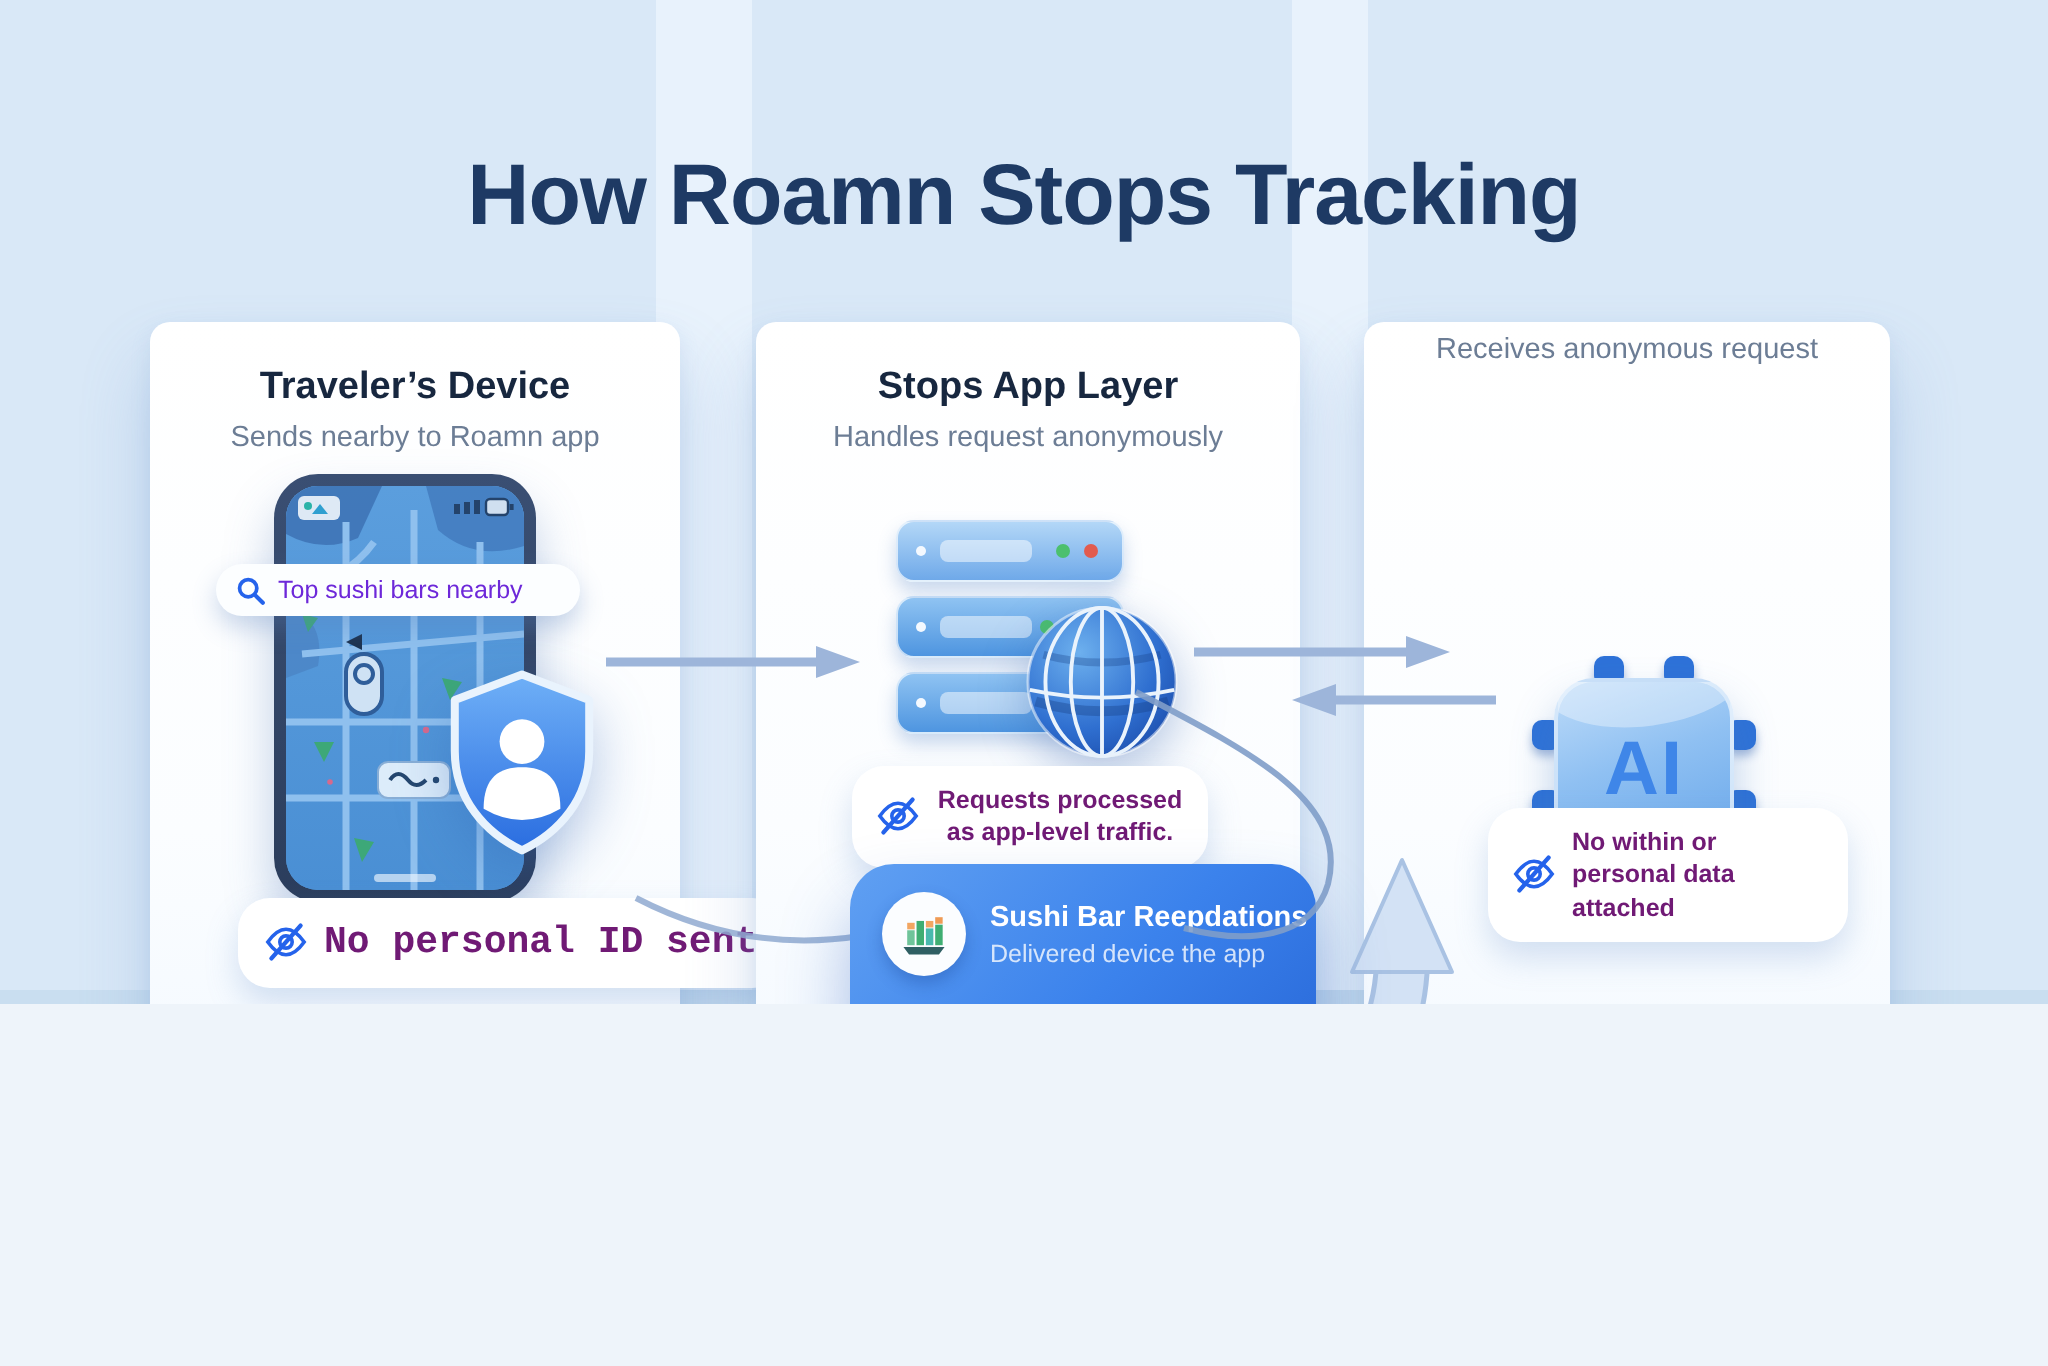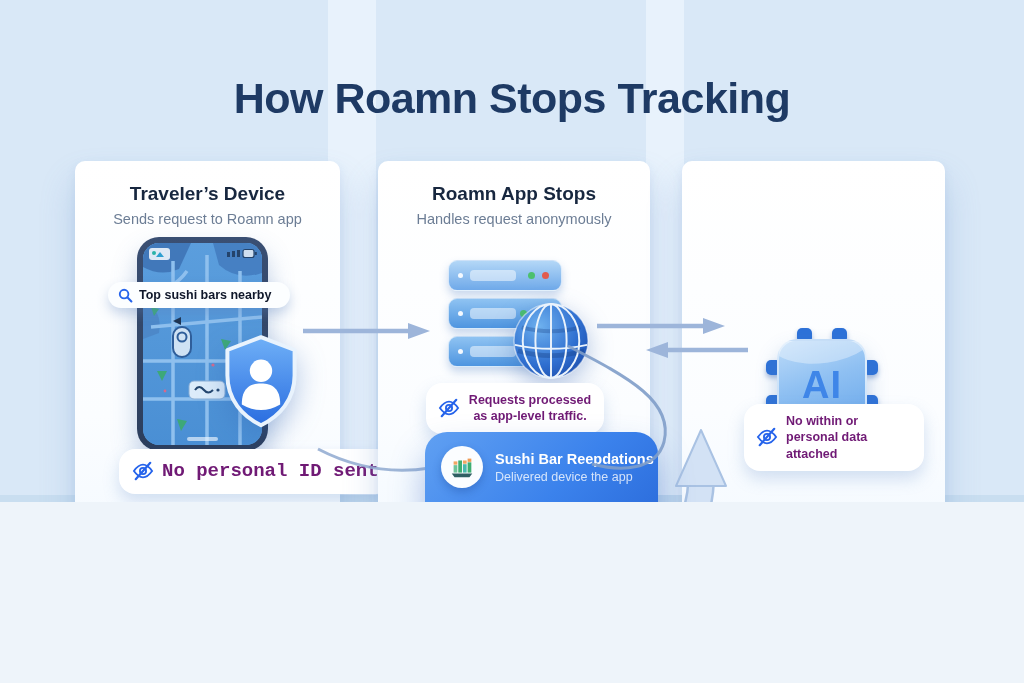--- a/index.html
+++ b/index.html
@@ -40,21 +40,21 @@
   }
   .phone-screen{position:relative;width:100%;height:100%;border-radius:16px;overflow:hidden;background:#5c9fdd;}
   .phone-screen svg{position:absolute;inset:0;}
 
   .search-pill{
     position:absolute;left:33px;top:121px;width:182px;height:26px;z-index:5;
     background:#fcfeff;border-radius:14px;box-sizing:border-box;
     box-shadow:0 6px 12px rgba(90,130,190,.30);
     display:flex;align-items:center;gap:6px;padding:0 10px;
   }
-  .search-pill .search-text{font-size:12.5px;color:#0f172a;white-space:nowrap;font-weight:bold;}
+  .search-pill .search-text{font-size:12.5px;color:#6d28d9;white-space:nowrap;}
 
   .shield{position:absolute;left:146px;top:172px;width:80px;height:98px;z-index:6;
     filter:drop-shadow(0 10px 14px rgba(50,100,180,.35));}
 
   
   .badge{
     position:absolute;display:flex;align-items:center;gap:8px;z-index:6;
     background:#ffffff;border-radius:16px;
     box-shadow:0 8px 16px rgba(110,150,205,.28);
     color:#701a75;font-weight:600;line-height:1.3;box-sizing:border-box;
@@ -136,21 +136,21 @@
 <div class="stage">
 
   <div class="bg-band b1"></div>
   <div class="bg-band b2"></div>
   <div class="bg-bottom"></div>
 
   <div class="main-title">How Roamn Stops Tracking</div>
 
   <div class="panel" id="panel-device">
     <div class="panel-title">Traveler’s Device</div>
-    <div class="panel-subtitle">Sends request to Roamn app</div>
+    <div class="panel-subtitle">Sends nearby to Roamn app</div>
 
     <div class="phone">
       <div class="phone-screen">
         <svg viewBox="0 0 119 202" width="100%" height="100%" preserveAspectRatio="none">
           <defs>
             <linearGradient id="mapGrad" x1="0" y1="0" x2="0" y2="1">
               <stop offset="0" stop-color="#5b9edd"></stop>
                 <stop offset="1" stop-color="#4a8fd4"></stop>
             </linearGradient>
           </defs>
@@ -226,21 +226,21 @@
       <svg width="22" height="20" viewBox="0 0 24 22">
         <path d="M2 11 Q7 4 12 4 Q17 4 22 11 Q17 18 12 18 Q7 18 2 11 Z" fill="none" stroke="#2563eb" stroke-width="2"></path>
         <circle cx="12" cy="11" r="3.4" fill="none" stroke="#2563eb" stroke-width="2"></circle>
         <line x1="4" y1="20" x2="20" y2="2" stroke="#2563eb" stroke-width="2.4" stroke-linecap="round"></line>
       </svg>
       <span>No personal ID sent</span>
     </div>
   </div>
 
   <div class="panel" id="panel-applayer">
-    <div class="panel-title">Roamn App Stops</div>
+    <div class="panel-title">Stops App Layer</div>
     <div class="panel-subtitle">Handles request anonymously</div>
 
     <div class="servers">
       <div class="server-unit light">
         <span class="server-led"></span>
           <span class="server-slot"></span>
         <span class="sdot" style="right:26px;background:#4cc06e;"></span>
         <span class="sdot" style="right:12px;background:#e25b4e;"></span>
       </div>
       <div class="server-unit">
@@ -282,20 +282,21 @@
       <svg width="22" height="20" viewBox="0 0 24 22">
         <path d="M2 11 Q7 4 12 4 Q17 4 22 11 Q17 18 12 18 Q7 18 2 11 Z" fill="none" stroke="#2563eb" stroke-width="2"></path>
         <circle cx="12" cy="11" r="3.4" fill="none" stroke="#2563eb" stroke-width="2"></circle>
         <line x1="4" y1="20" x2="20" y2="2" stroke="#2563eb" stroke-width="2.4" stroke-linecap="round"></line>
       </svg>
       <span>Requests processed as app-level traffic.</span>
     </div>
   </div>
 
   <div class="panel" id="panel-ai">
+    <div class="panel-subtitle">Receives anonymous request</div>
 
     <div class="chip">
       <span class="pin t1"></span>
         <span class="pin t2"></span>
       <span class="pin bo1"></span>
         <span class="pin bo2"></span>
       <span class="pin l1"></span>
         <span class="pin l2"></span>
       <span class="pin r1"></span>
         <span class="pin r2"></span>

